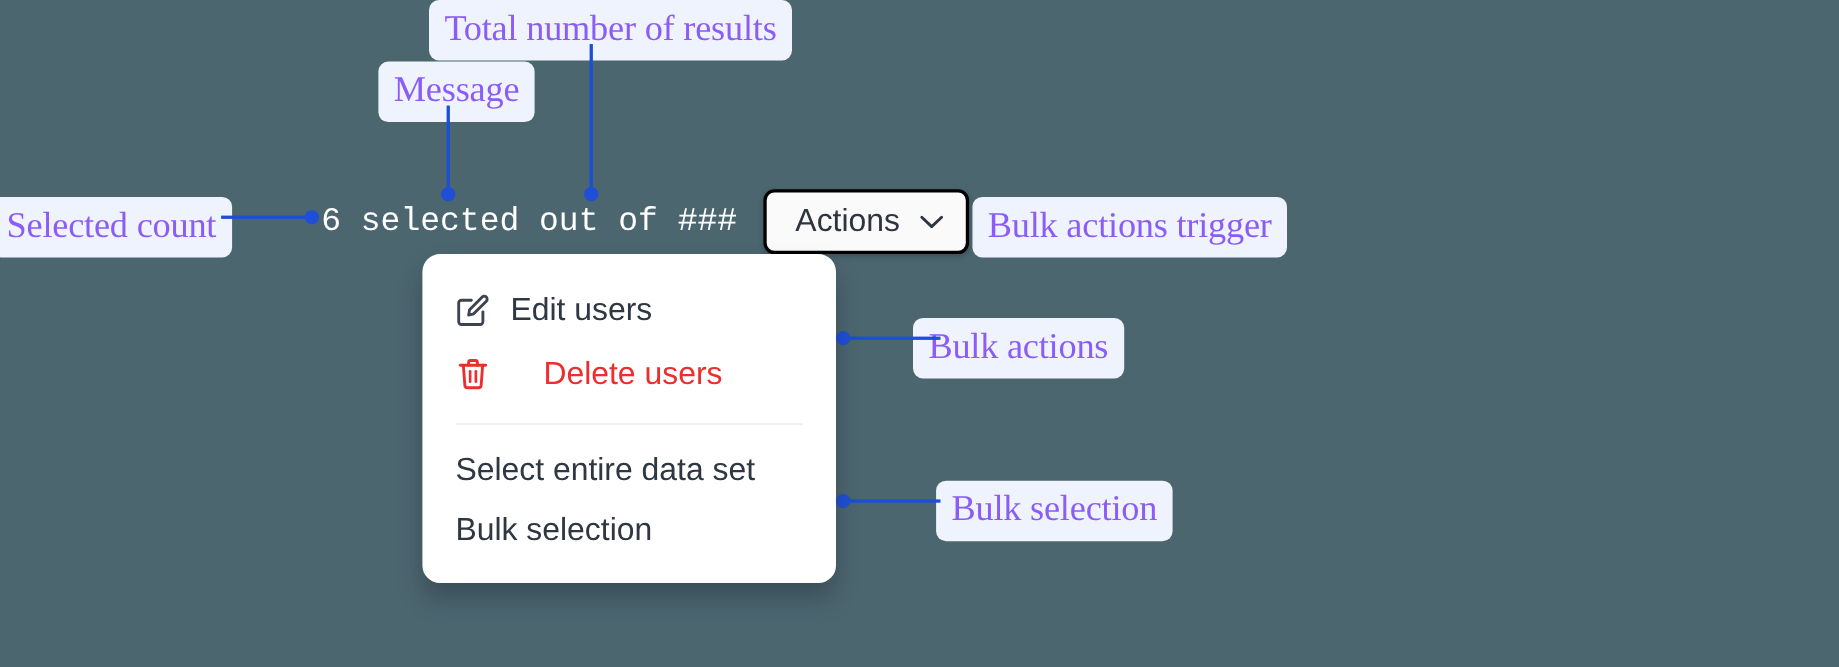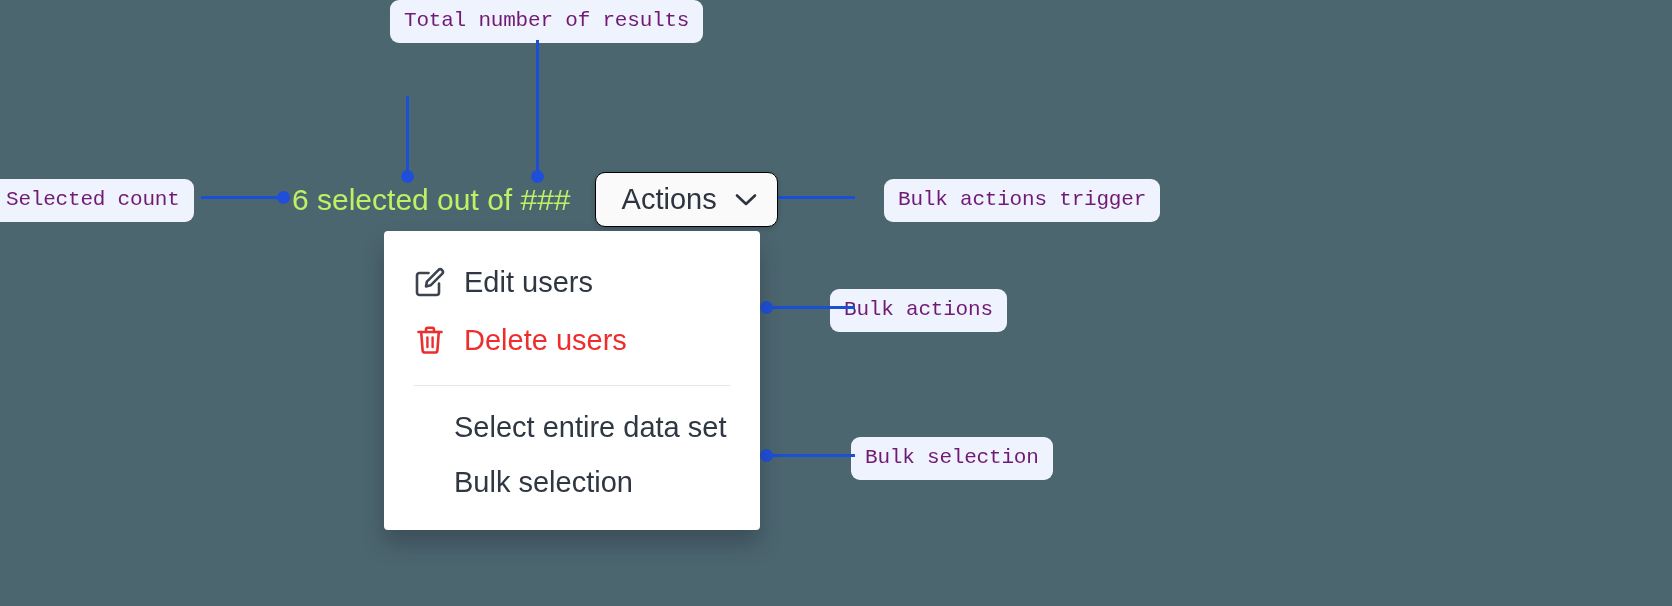--- a/index.html
+++ b/index.html
@@ -16,28 +16,28 @@
   }
   .stage {
     position: absolute;
     inset: 0;
   }
 
   
   .pill {
     position: absolute;
     background: #eef3fd;
-    color: #701a75;
-    font-size: 21px;
+    color: #8b5cf6;
+    font-size: 33px;
     line-height: 1;
     letter-spacing: -0.2px;
     padding: 10px 14px 12px 14px;
     border-radius: 9px;
     white-space: nowrap;
-    font-family: Liberation Mono, monospace;
+    font-family: Liberation Serif, serif;
   }
 
   
   .conn-v {
     position: absolute;
     width: 3px;
     background: #1a4fd6;
   }
   .conn-h {
     position: absolute;
@@ -56,31 +56,31 @@
   .toolbar {
     position: absolute;
     left: 292px;
     top: 172px;
     display: flex;
     align-items: center;
     gap: 24px;
   }
   .selected-text {
     font-size: 30px;
-    color: #bef264;
+    color: #ffffff;
     line-height: 1;
     white-space: nowrap;
-    font-family: Liberation Sans, sans-serif;
+    font-family: Liberation Mono, monospace;
   }
   .actions-btn {
     display: flex;
     align-items: center;
     gap: 18px;
     background: #fafafa;
-    border: 1px solid #000000;
+    border: 3px solid #000000;
     border-radius: 10px;
     padding: 12px 20px 12px 26px;
     box-shadow: 0 2px 5px rgba(20,30,40,0.25);
     cursor: pointer;
   }
   .actions-btn .label {
     font-size: 29px;
     color: #2e3440;
     line-height: 1;
     font-family: "Liberation Sans", sans-serif;
@@ -91,55 +91,56 @@
     flex: none;
   }
 
   
   .menu {
     position: absolute;
     left: 384px;
     top: 231px;
     width: 376px;
     background: #ffffff;
-    border-radius: 4px;
+    border-radius: 16px;
     box-shadow: 0 14px 22px rgba(25,32,40,0.32);
     padding: 22px 0 20px 0;
     box-sizing: border-box;
   }
   .menu-item {
     display: flex;
     align-items: center;
     gap: 18px;
     padding: 13px 0 13px 30px;
     cursor: pointer;
     box-sizing: border-box;
   }
   .menu-item .mlabel {
     font-size: 29px;
     line-height: 1;
     color: #2f3742;
     font-family: "Liberation Sans", sans-serif;
   }
-  .menu-item.danger .mlabel { color: #ee2d2d; }
-  .menu-item.plain { padding-left: 30px; margin-left: 40px; }
+  .menu-item.danger .mlabel { color: #ee2d2d; margin-left: 30px; }
+  .menu-item.plain { padding-left: 30px; }
   .menu-icon { width: 32px; height: 32px; flex: none; display: block; }
   .menu-sep {
     height: 1px;
     background: #e6e6e8;
     margin: 16px 30px 14px 30px;
   }
 </style>
 </head>
 <body>
 
 <div class="stage">
 
   <div class="pill" style="left:390px; top:0px;">Total number of results</div>
 
+  <div class="pill" style="left:344px; top:56px;">Message</div>
 
   <div class="pill" style="left:-8px; top:179px;">Selected count</div>
 
   <div class="pill" style="left:851px; top:179px;margin-left:33px;">Bulk actions trigger</div>
 
   <div class="pill" style="left:830px; top:289px;">Bulk actions</div>
 
   <div class="pill" style="left:851px; top:437px;">Bulk selection</div>
 
   <div class="conn-v" style="left:536px; top:40px; height:136px;"></div>

